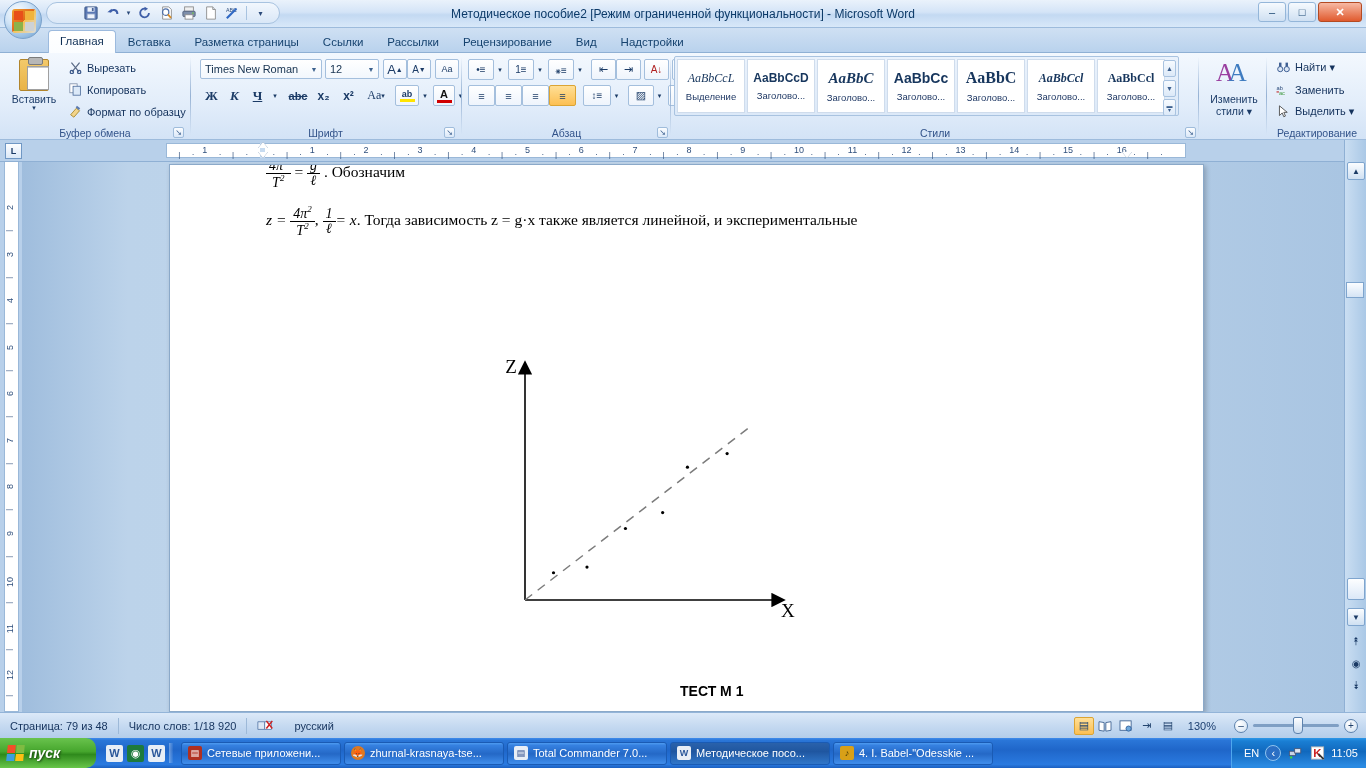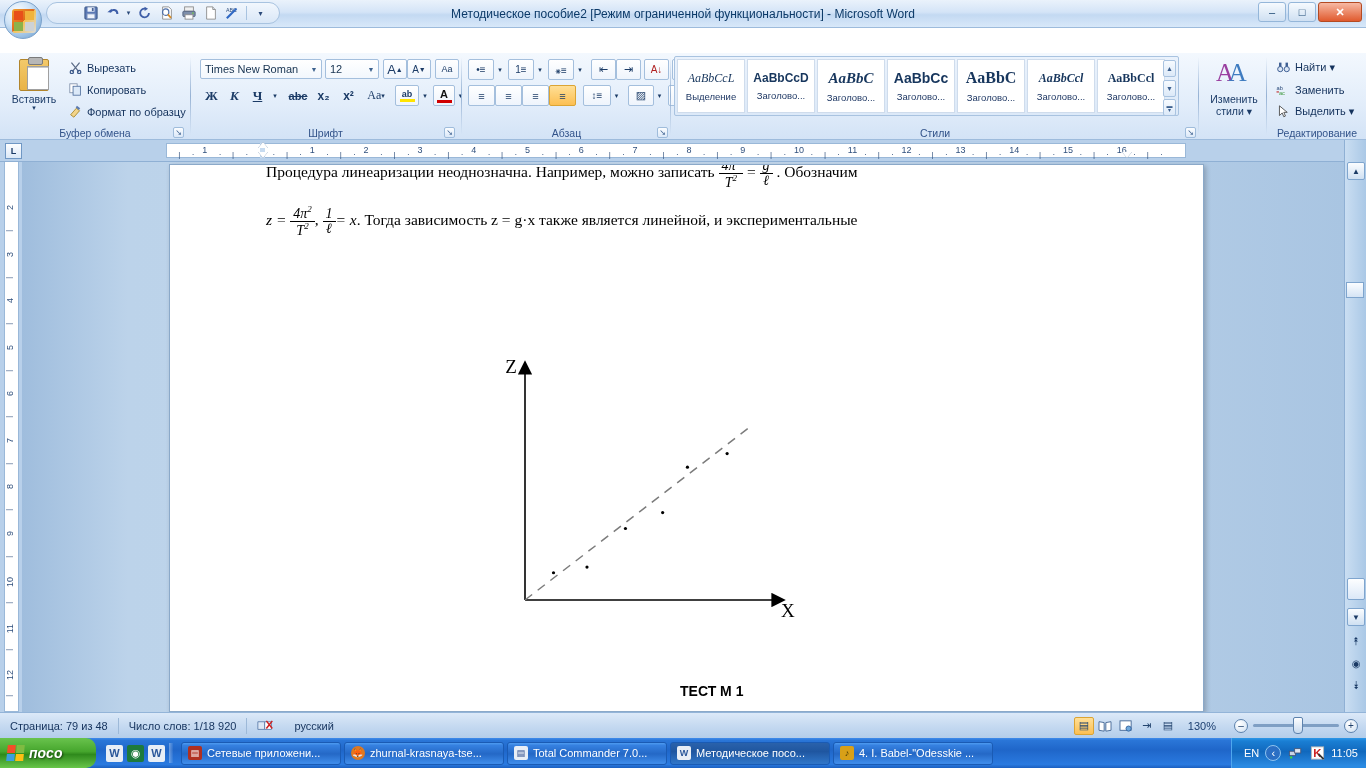--- a/index.html
+++ b/index.html
@@ -351,20 +351,32 @@
       <div class="qat-btn" style="font-size:8px;">▾</div>
     </div>
 
     <div class="win-btns">
       <div class="win-btn">–</div>
       <div class="win-btn">□</div>
       <div class="win-btn close">✕</div>
     </div>
   </div>
 
+  <div class="tabstrip">
+    <div class="tabs">
+      <div class="tab active">Главная</div>
+      <div class="tab">Вставка</div>
+      <div class="tab">Разметка страницы</div>
+      <div class="tab">Ссылки</div>
+      <div class="tab">Рассылки</div>
+      <div class="tab">Рецензирование</div>
+      <div class="tab">Вид</div>
+      <div class="tab">Надстройки</div>
+    </div>
+  </div>
 
   <div class="ribbon">
 
     <div class="grp" style="left:0;width:190px;">
       <div class="paste-big">
         <div class="clipbd-icon"></div>
         <div class="paste-cap">Вставить</div>
         <div class="paste-arrow">▾</div>
       </div>
       <div class="cmd-row" style="left:64px;top:5px;">
@@ -722,21 +734,20 @@
         <span class="vtick" style="top: 533.25px; font-size: 7px;">|</span>
       </div>
   </div>
 
   <div class="docarea">
     <div class="page">
 
       <div class="doc-text">
 
         <div class="para" style="margin-top:-8px;">
-          <span>Процедура линеаризации неоднозначна. Например, можно записать</span>
           <span class="frac">
             <span class="num">4<span style="font-style:italic">π</span><sup class="s">2</sup></span>
             <span class="den"><span style="font-style:italic">T</span><sup class="s">2</sup></span>
           </span>
           <span style="font-style:normal">=</span>
           <span class="frac">
             <span class="num"><span style="font-style:italic">g</span></span>
             <span class="den"><span style="font-style:italic">ℓ</span></span>
           </span>
           <span>. Обозначим</span>
@@ -841,21 +852,21 @@
   </div>
 
   <div class="taskbar">
     <div class="start">
       <span class="flag">
         <i style="background:#f24e29"></i>
           <i style="background:#7fbb42"></i>
           <i style="background:#3b9fe0"></i>
           <i style="background:#fcc013"></i>
       </span>
-      <span>посо</span>
+      <span>пуск</span>
     </div>
 
     <div class="quicklaunch">
       <span class="ql-ic" style="background:#e8eef6;color:#2b579a;font-weight:bold;">W</span>
       <span class="ql-ic" style="background:#1e7a3c;color:#fff;">◉</span>
       <span class="ql-ic" style="background:#e8eef6;color:#2b579a;font-weight:bold;">W</span>
       <span class="ql-sep"></span>
     </div>
 
     <div class="tasks">

